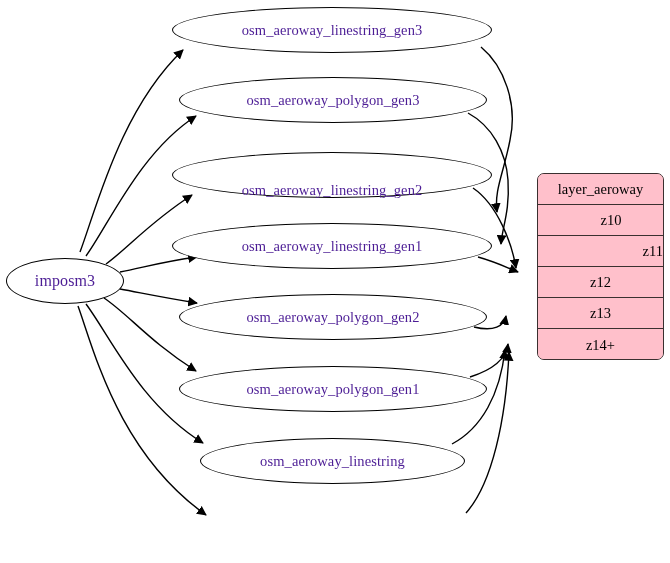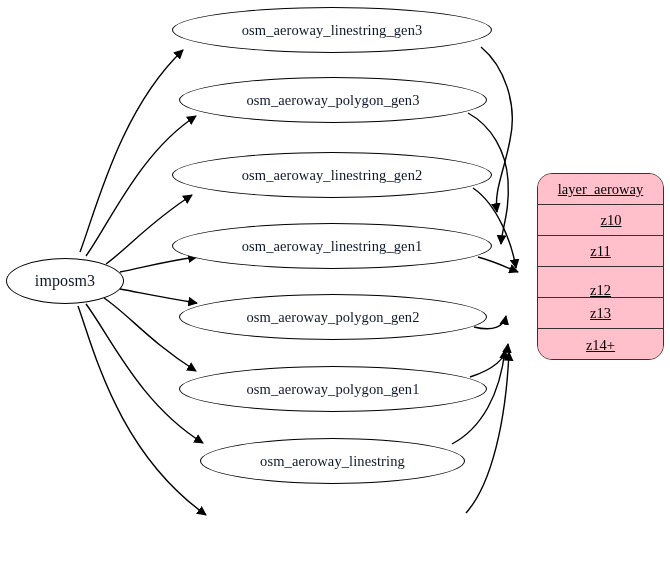--- a/index.html
+++ b/index.html
@@ -11,33 +11,32 @@
     overflow:hidden;
   }
   #edges{position:absolute;left:0;top:0;width:670px;height:563px;}
   .node-ellipse{
     position:absolute;
     display:flex;align-items:center;justify-content:center;
     box-sizing:border-box;
     background:#ffffff;
     border:1.2px solid #000000;
     border-radius:50%;
-    color:#0f172a;
+    color:#4c1d95;
     white-space:nowrap;
   }
   .node-ellipse span{font-size:14.5px;line-height:1;letter-spacing:.1px;}
   #imposm3-node span{font-size:16px;}
   .record-table{
     position:absolute;
     box-sizing:border-box;
     border:1.2px solid #3a3030;
-    border-radius:15px;
+    border-radius:7px;
     background:#ffc0cb;
     overflow:hidden;
-    text-decoration:underline;
   }
   .record-row{
     box-sizing:border-box;
     display:flex;align-items:center;justify-content:center;
     color:#000000;
     font-size:14.5px;
     line-height:1;
     border-bottom:1.2px solid #3a3030;
     background:#ffc0cb;
   }
@@ -80,21 +79,21 @@
   </div>
 
   <div class="node-ellipse" style="left:172px;top:7px;width:320px;height:46px;">
     <span>osm_aeroway_linestring_gen3</span>
   </div>
 
   <div class="node-ellipse" style="left:179px;top:77px;width:308px;height:46px;">
     <span>osm_aeroway_polygon_gen3</span>
   </div>
 
-  <div class="node-ellipse" style="left:172px;top:152px;width:320px;height:46px;">
+  <div class="node-ellipse" style="left:172px;top:152px;width:320px;height:46px;align-items:flex-end;">
     <span>osm_aeroway_linestring_gen2</span>
   </div>
 
   <div class="node-ellipse" style="left:172px;top:223px;width:320px;height:46px;">
     <span>osm_aeroway_linestring_gen1</span>
   </div>
 
   <div class="node-ellipse" style="left:179px;top:294px;width:308px;height:46px;">
     <span>osm_aeroway_polygon_gen2</span>
   </div>
@@ -108,24 +107,24 @@
   </div>
 
 
   <div class="record-table" style="left:537px;top:173px;width:127px;height:187px;">
     <div class="record-row" style="height:31px;">
       <span>layer_aeroway</span>
     </div>
     <div class="record-row" style="height:31px;padding-left:21px;">
       <span>z10</span>
     </div>
-    <div class="record-row" style="height:31px;">
+    <div class="record-row" style="height:31px;justify-content:flex-end;">
       <span>z11</span>
     </div>
-    <div class="record-row" style="height:31px;align-items:flex-end;">
+    <div class="record-row" style="height:31px;">
       <span>z12</span>
     </div>
     <div class="record-row" style="height:31px;">
       <span>z13</span>
     </div>
     <div class="record-row" style="height:32px;">
       <span>z14+</span>
     </div>
   </div>
 

